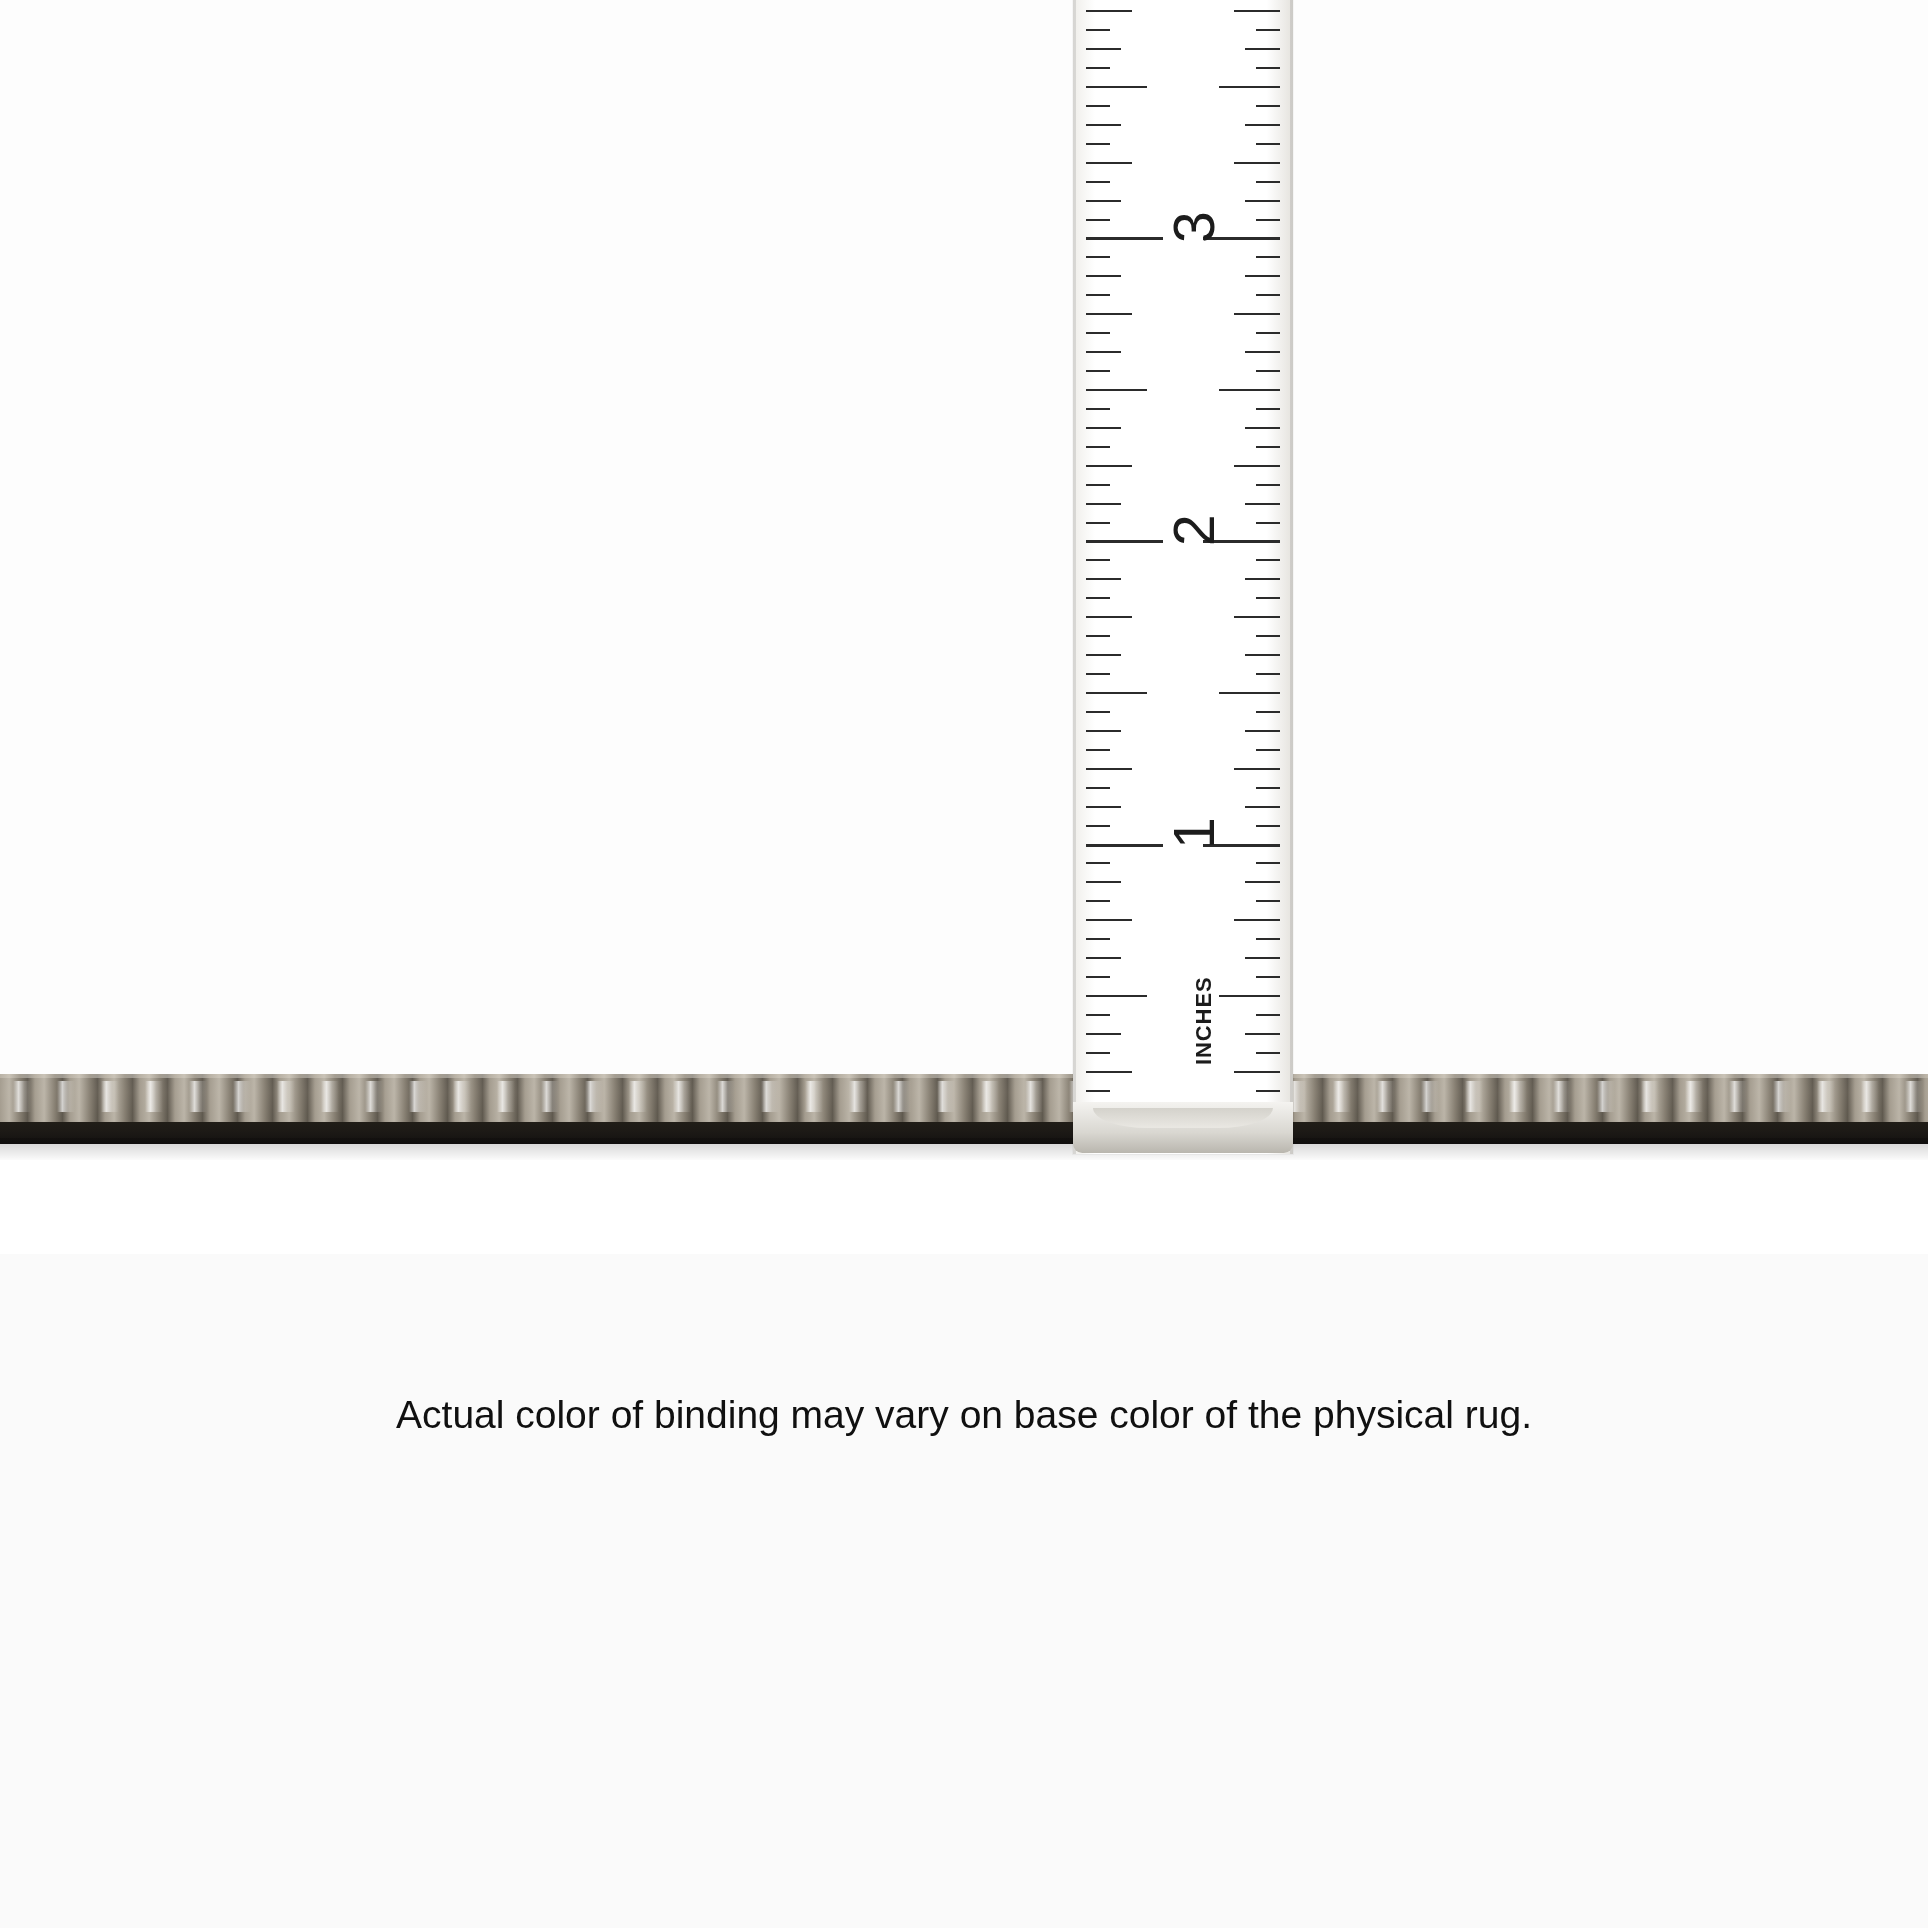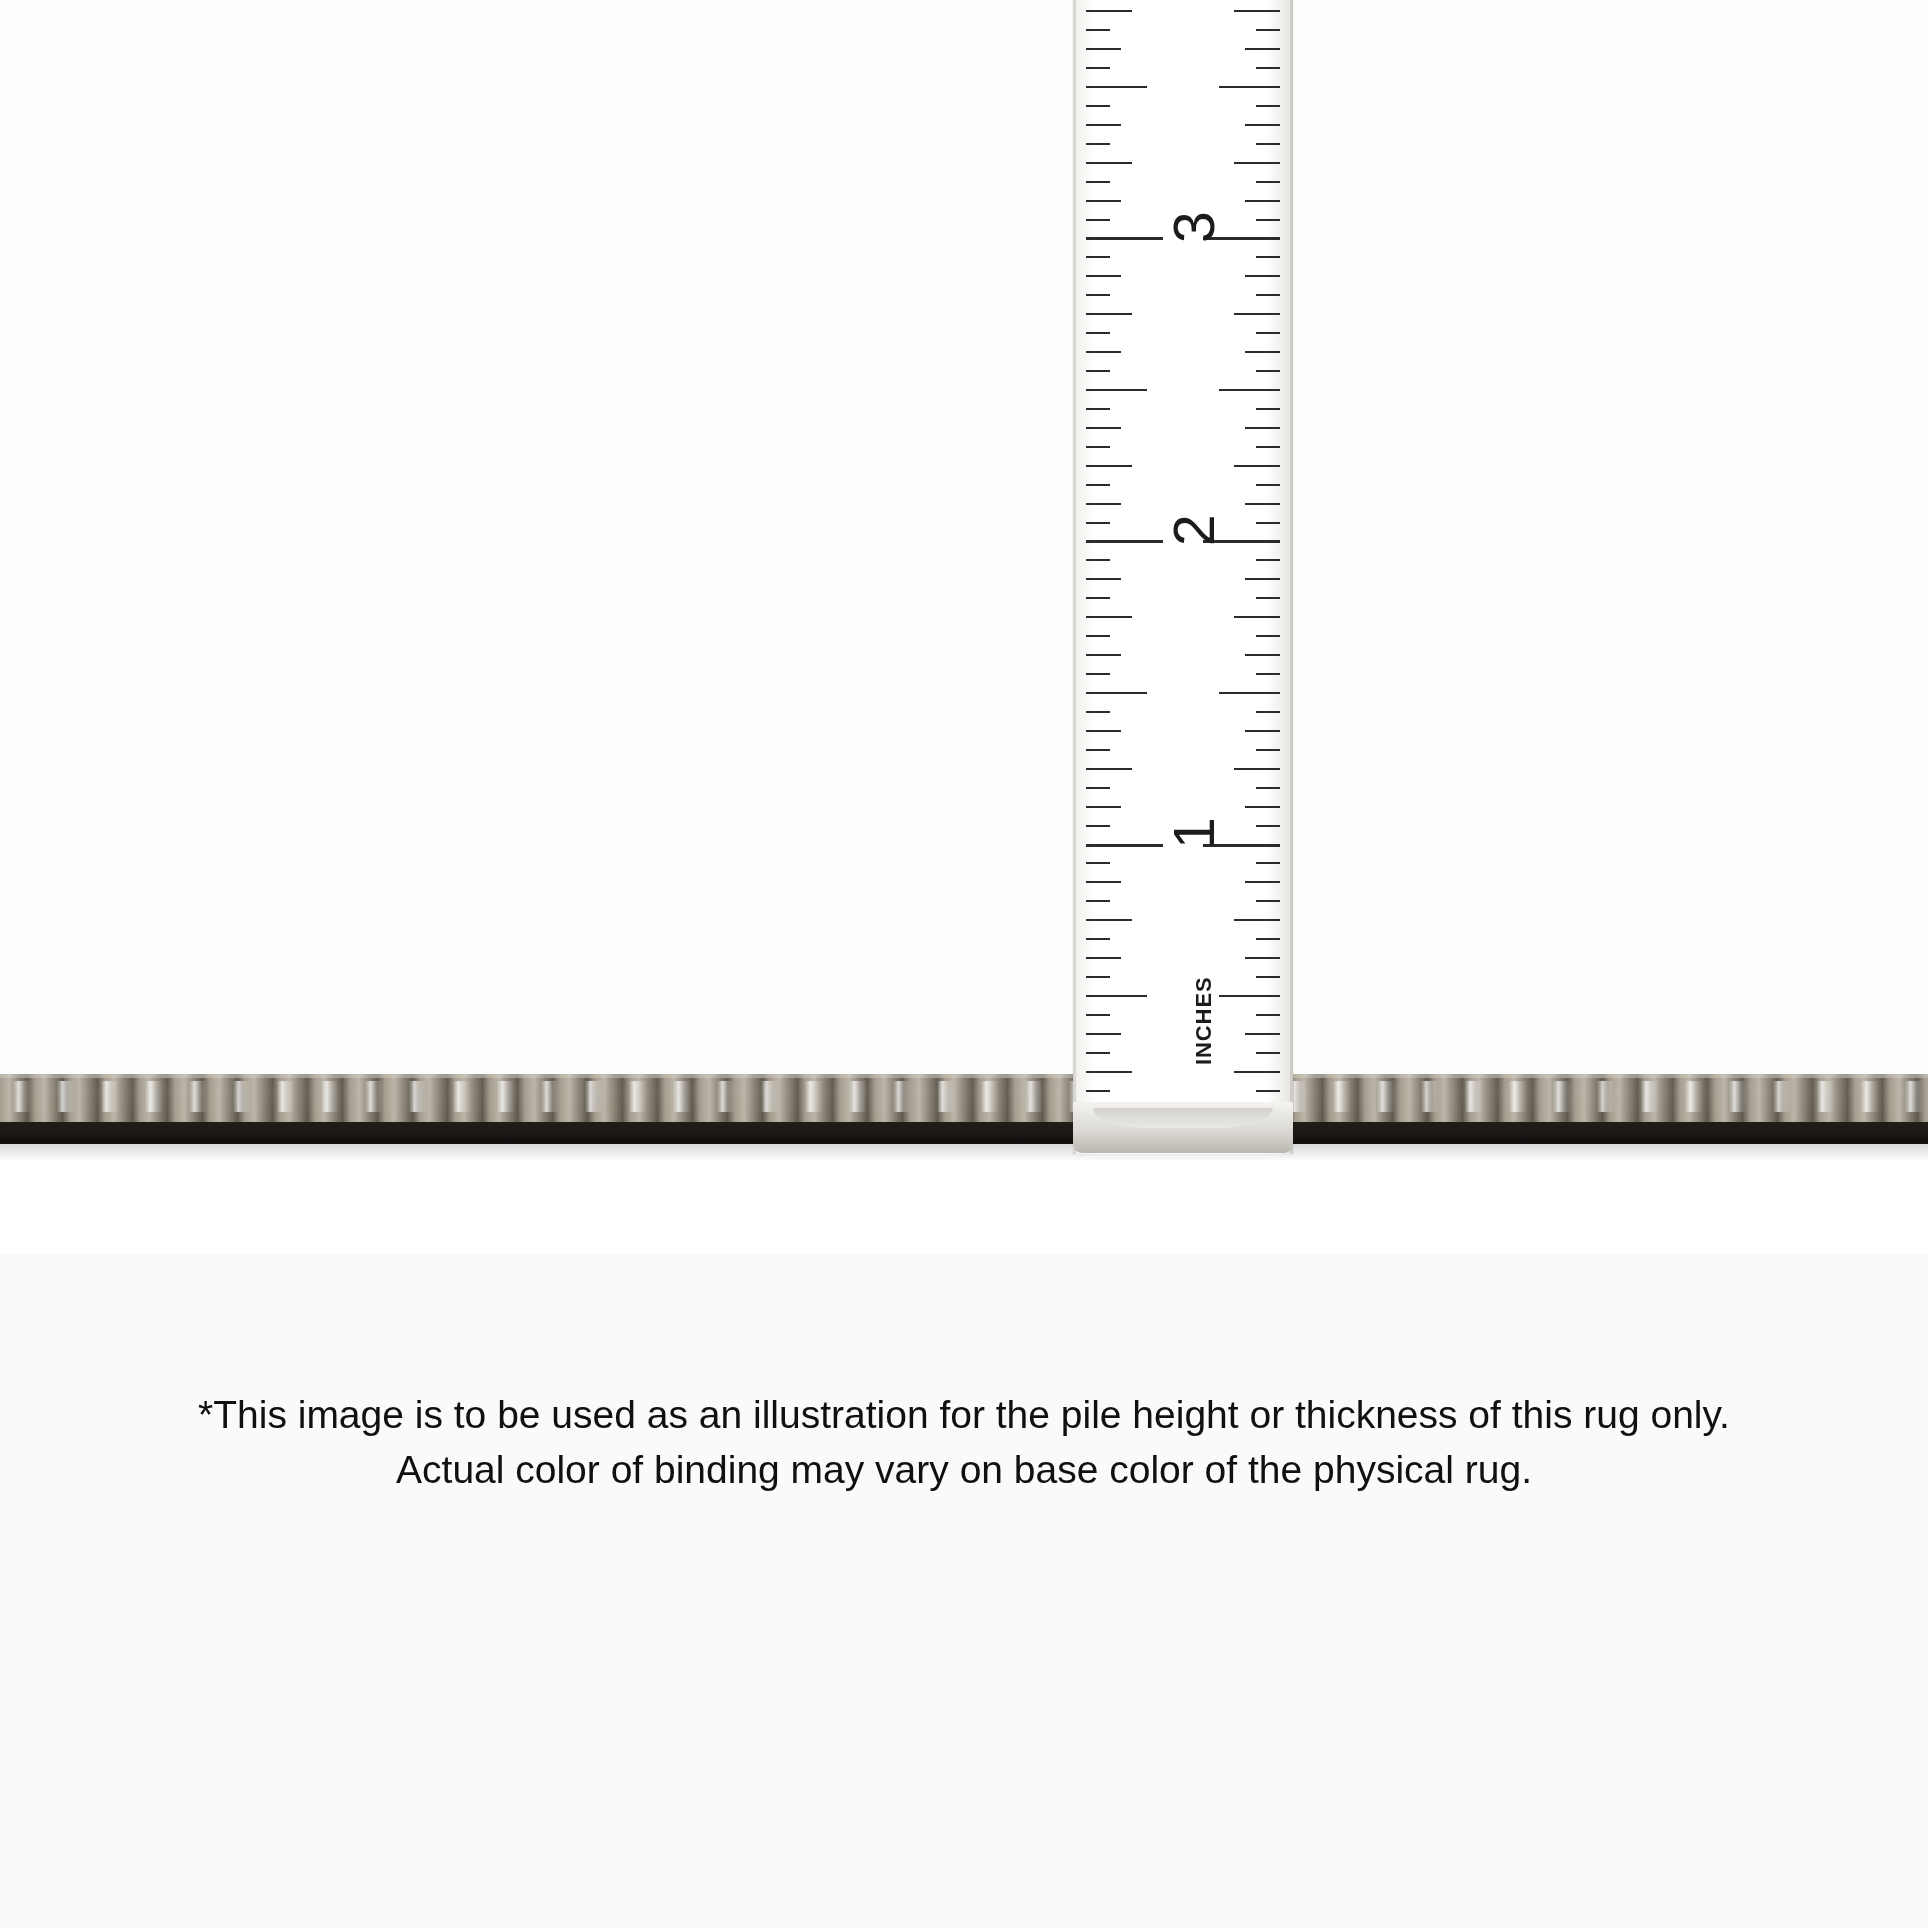--- a/index.html
+++ b/index.html
@@ -347,18 +347,17 @@
     <div class="tape-num" style="top:551px;">2</div>
     <div class="tape-num" style="top:854px;">1</div>
 
     <div class="tape-unit" style="top:1070px;">INCHES</div>
   </div>
   <div class="tape-tip">
     <div class="tape-tip-inner"></div>
   </div>
 
   <div class="caption">
-    <span class="caption-line">*This image is to be used as an illustration for the pile height or thickness of this rug only.</span>
     <span class="caption-line">Actual color of binding may vary on base color of the physical rug.</span>
   </div>
 
 </div>
 
 
 </body></html>

